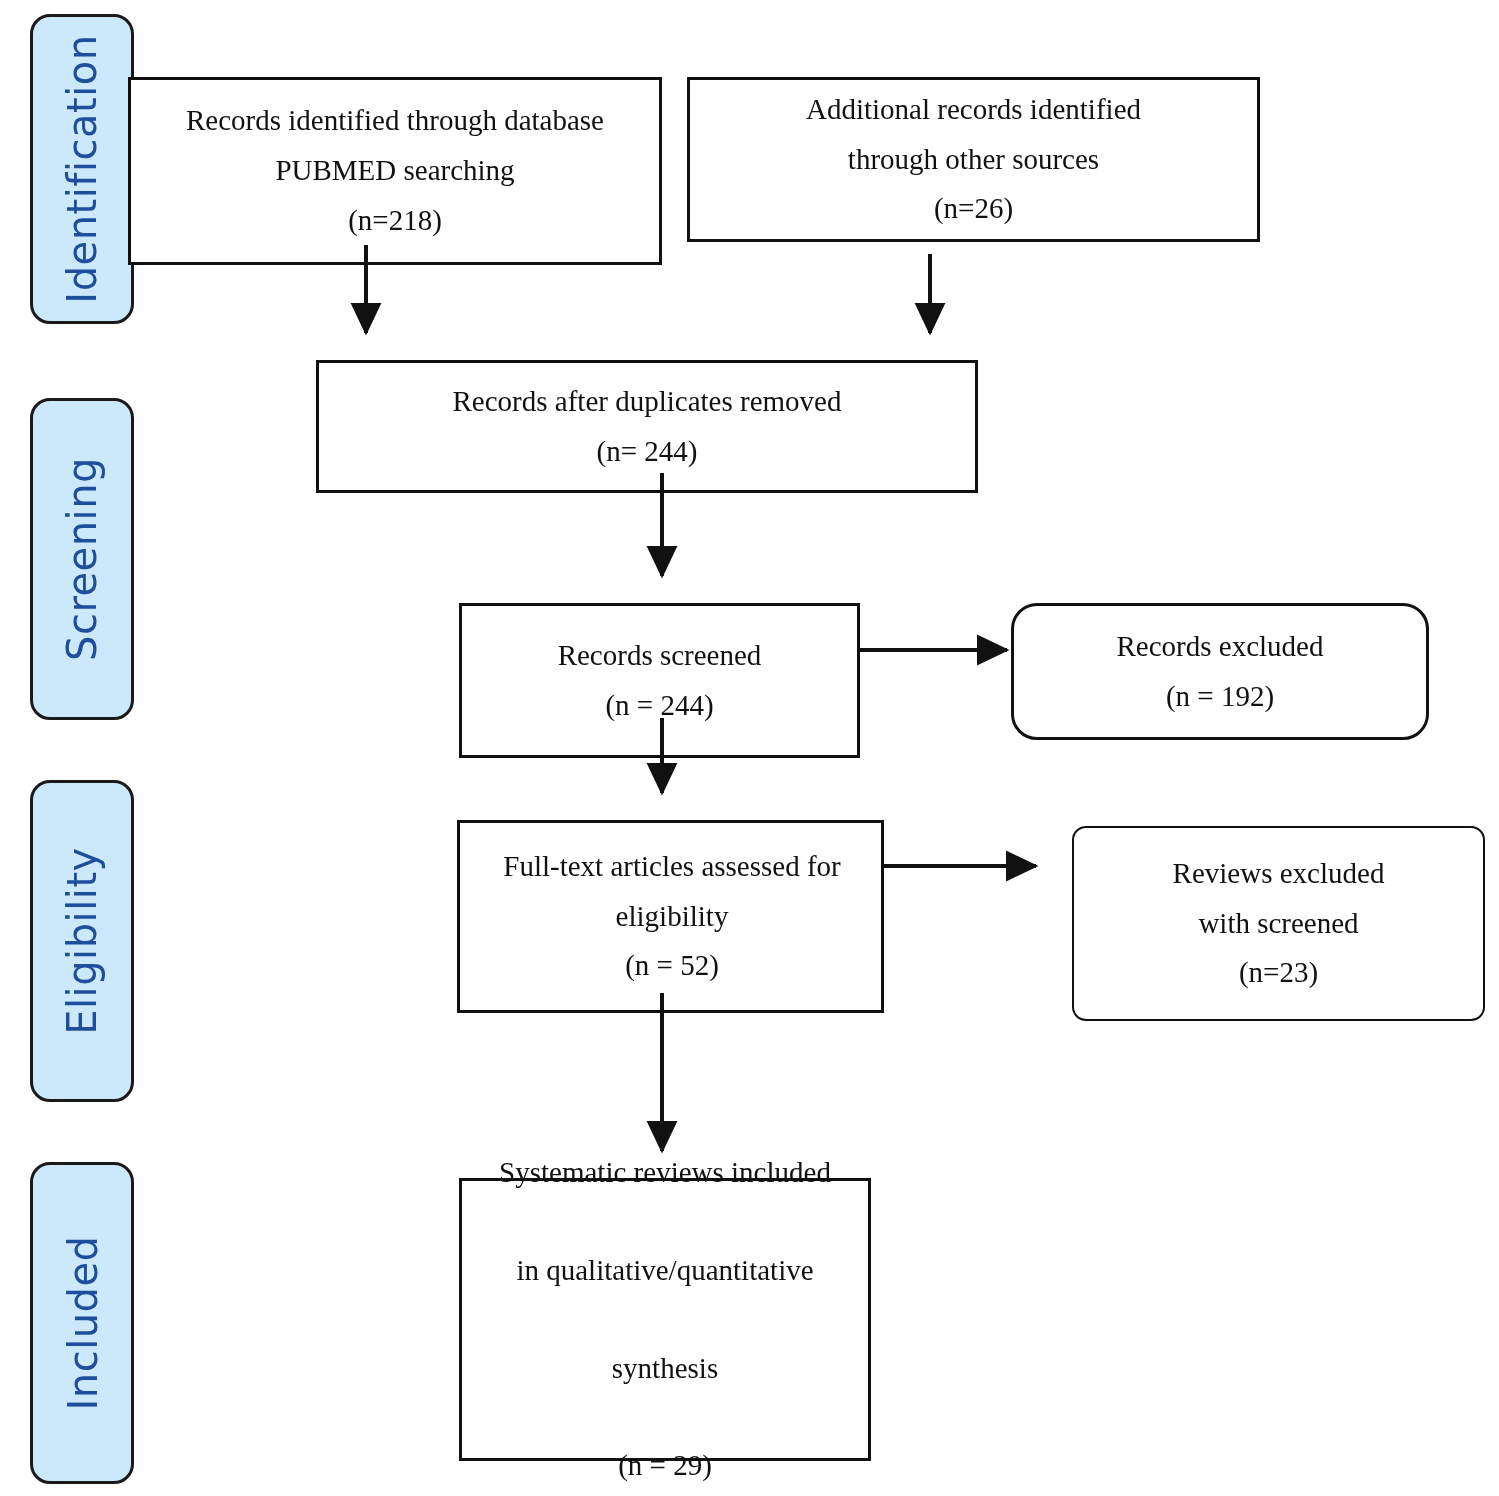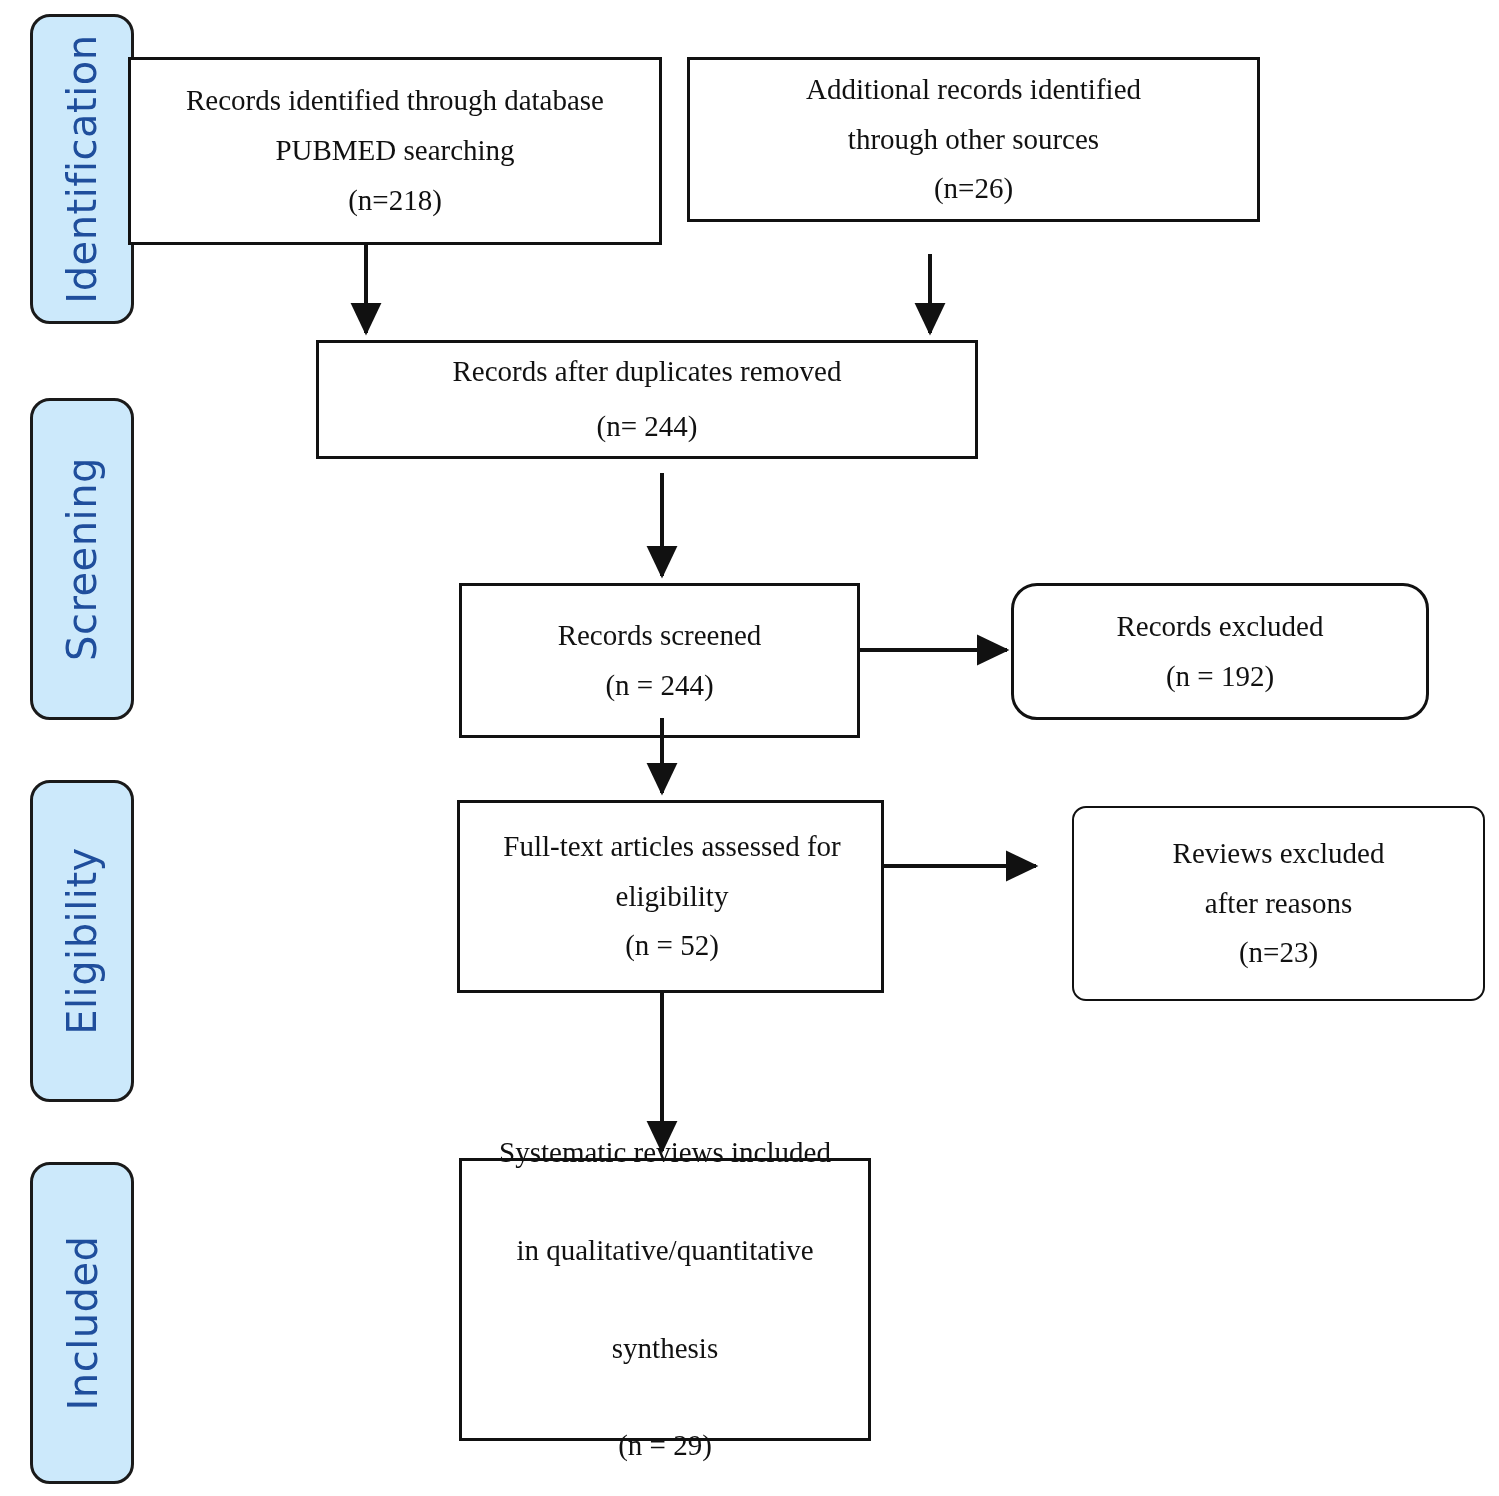--- a/index.html
+++ b/index.html
@@ -50,20 +50,21 @@
     box-sizing: border-box;
     display: flex;
     flex-direction: column;
     align-items: center;
     justify-content: center;
     text-align: center;
     font-size: 29px;
     line-height: 1.72;
     color: #111111;
     padding: 4px 10px;
+    margin-top: 20px;
   }
   .flow-box.thin { border-width: 2px; border-radius: 14px; }
   .flow-box .line { display: block; white-space: nowrap; }
 
   
   #arrows {
     position: absolute;
     left: 0; top: 0;
     width: 1499px;
     height: 1496px;
@@ -96,21 +97,21 @@
     <span class="line">PUBMED searching</span>
     <span class="line">(n=218)</span>
   </div>
 
   <div class="flow-box" style="left:687px; top:57px; width:573px; height:165px;justify-content:center;">
     <span class="line">Additional records identified</span>
     <span class="line">through other sources</span>
     <span class="line">(n=26)</span>
   </div>
 
-  <div class="flow-box" style="left:316px; top:340px; width:662px; height:119px;justify-content:space-between;">
+  <div class="flow-box" style="left:316px; top:340px; width:662px; height:133px;">
     <span class="line">Records after duplicates removed</span>
     <span class="line">(n= 244)</span>
   </div>
 
   <div class="flow-box" style="left:459px; top:583px; width:401px; height:155px;">
     <span class="line">Records screened</span>
     <span class="line">(n = 244)</span>
   </div>
 
   <div class="flow-box" style="left:1011px; top:583px; width:418px; height:137px;border-radius:26px;">
@@ -119,21 +120,21 @@
   </div>
 
   <div class="flow-box" style="left:457px; top:800px; width:427px; height:193px;padding-left:13px;">
     <span class="line">Full-text articles assessed for</span>
     <span class="line">eligibility</span>
     <span class="line">(n = 52)</span>
   </div>
 
   <div class="flow-box thin" style="left:1072px; top:806px; width:413px; height:195px;">
     <span class="line">Reviews excluded</span>
-    <span class="line">after reasons</span>
+    <span class="line">with screened</span>
     <span class="line">(n=23)</span>
   </div>
 
   <div class="flow-box" style="left:459px; top:1158px; width:412px; height:283px;gap:48px;">
     <span class="line">Systematic reviews included</span>
     <span class="line">in qualitative/quantitative</span>
     <span class="line">synthesis</span>
     <span class="line">(n = 29)</span>
   </div>
 

